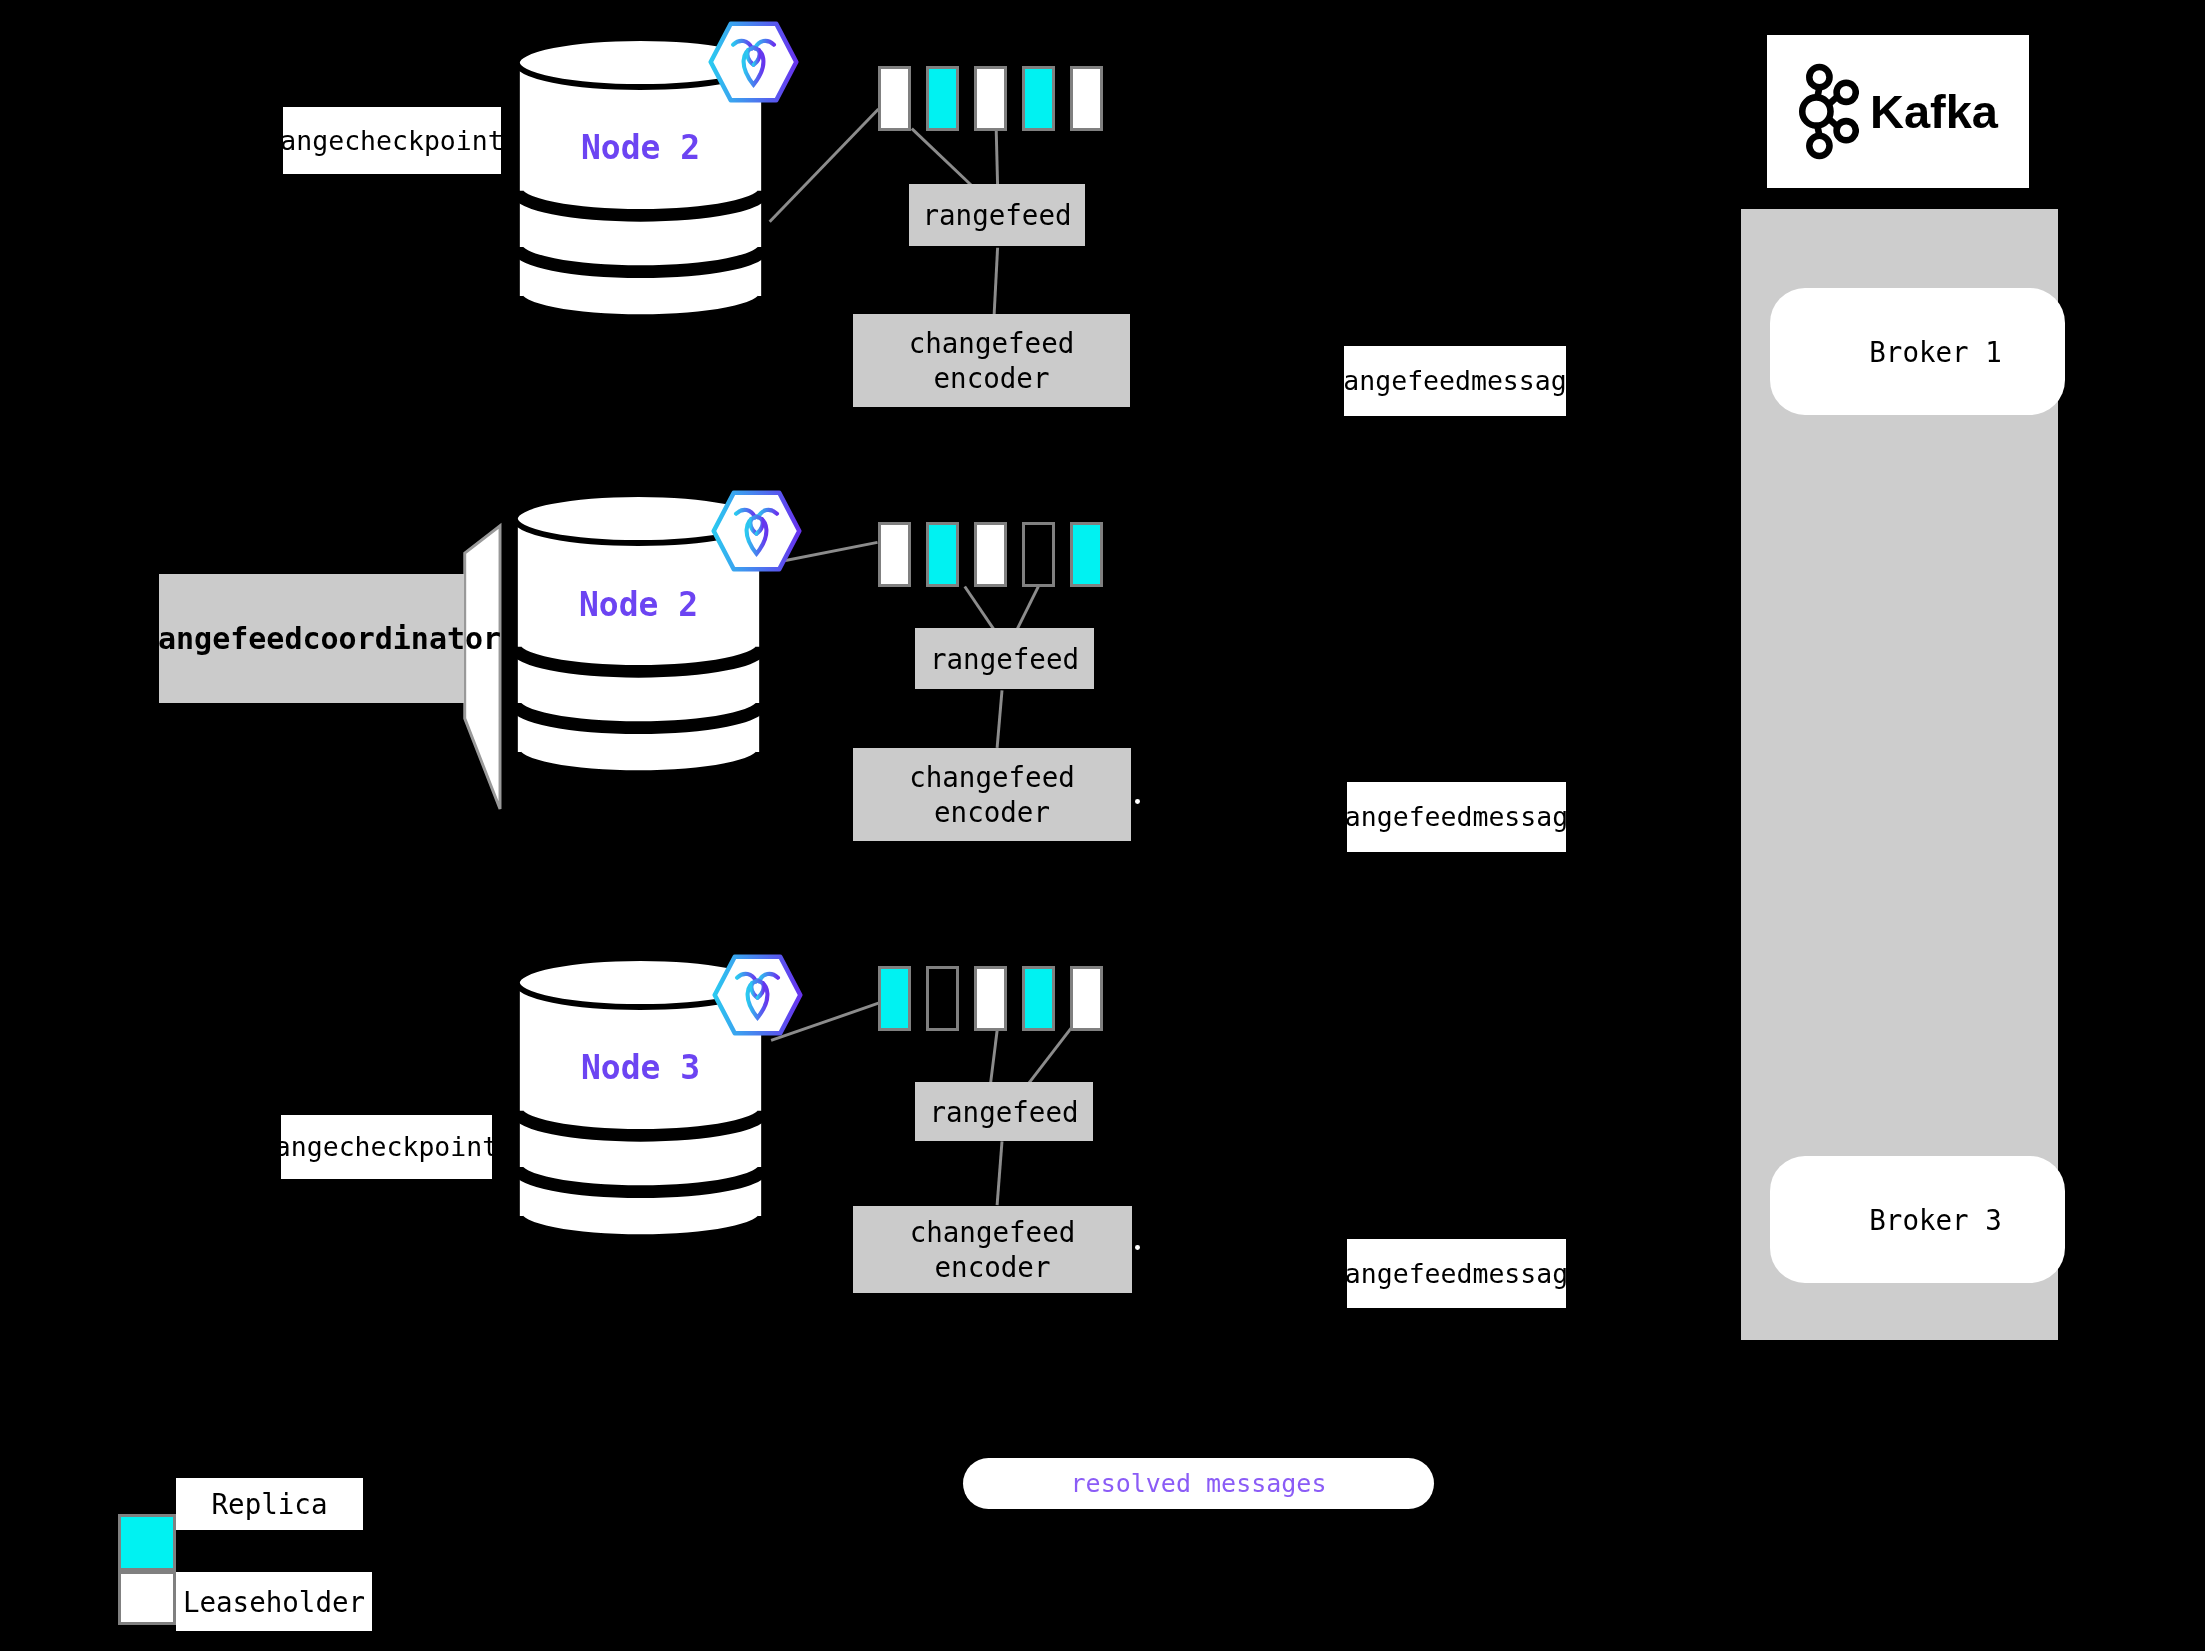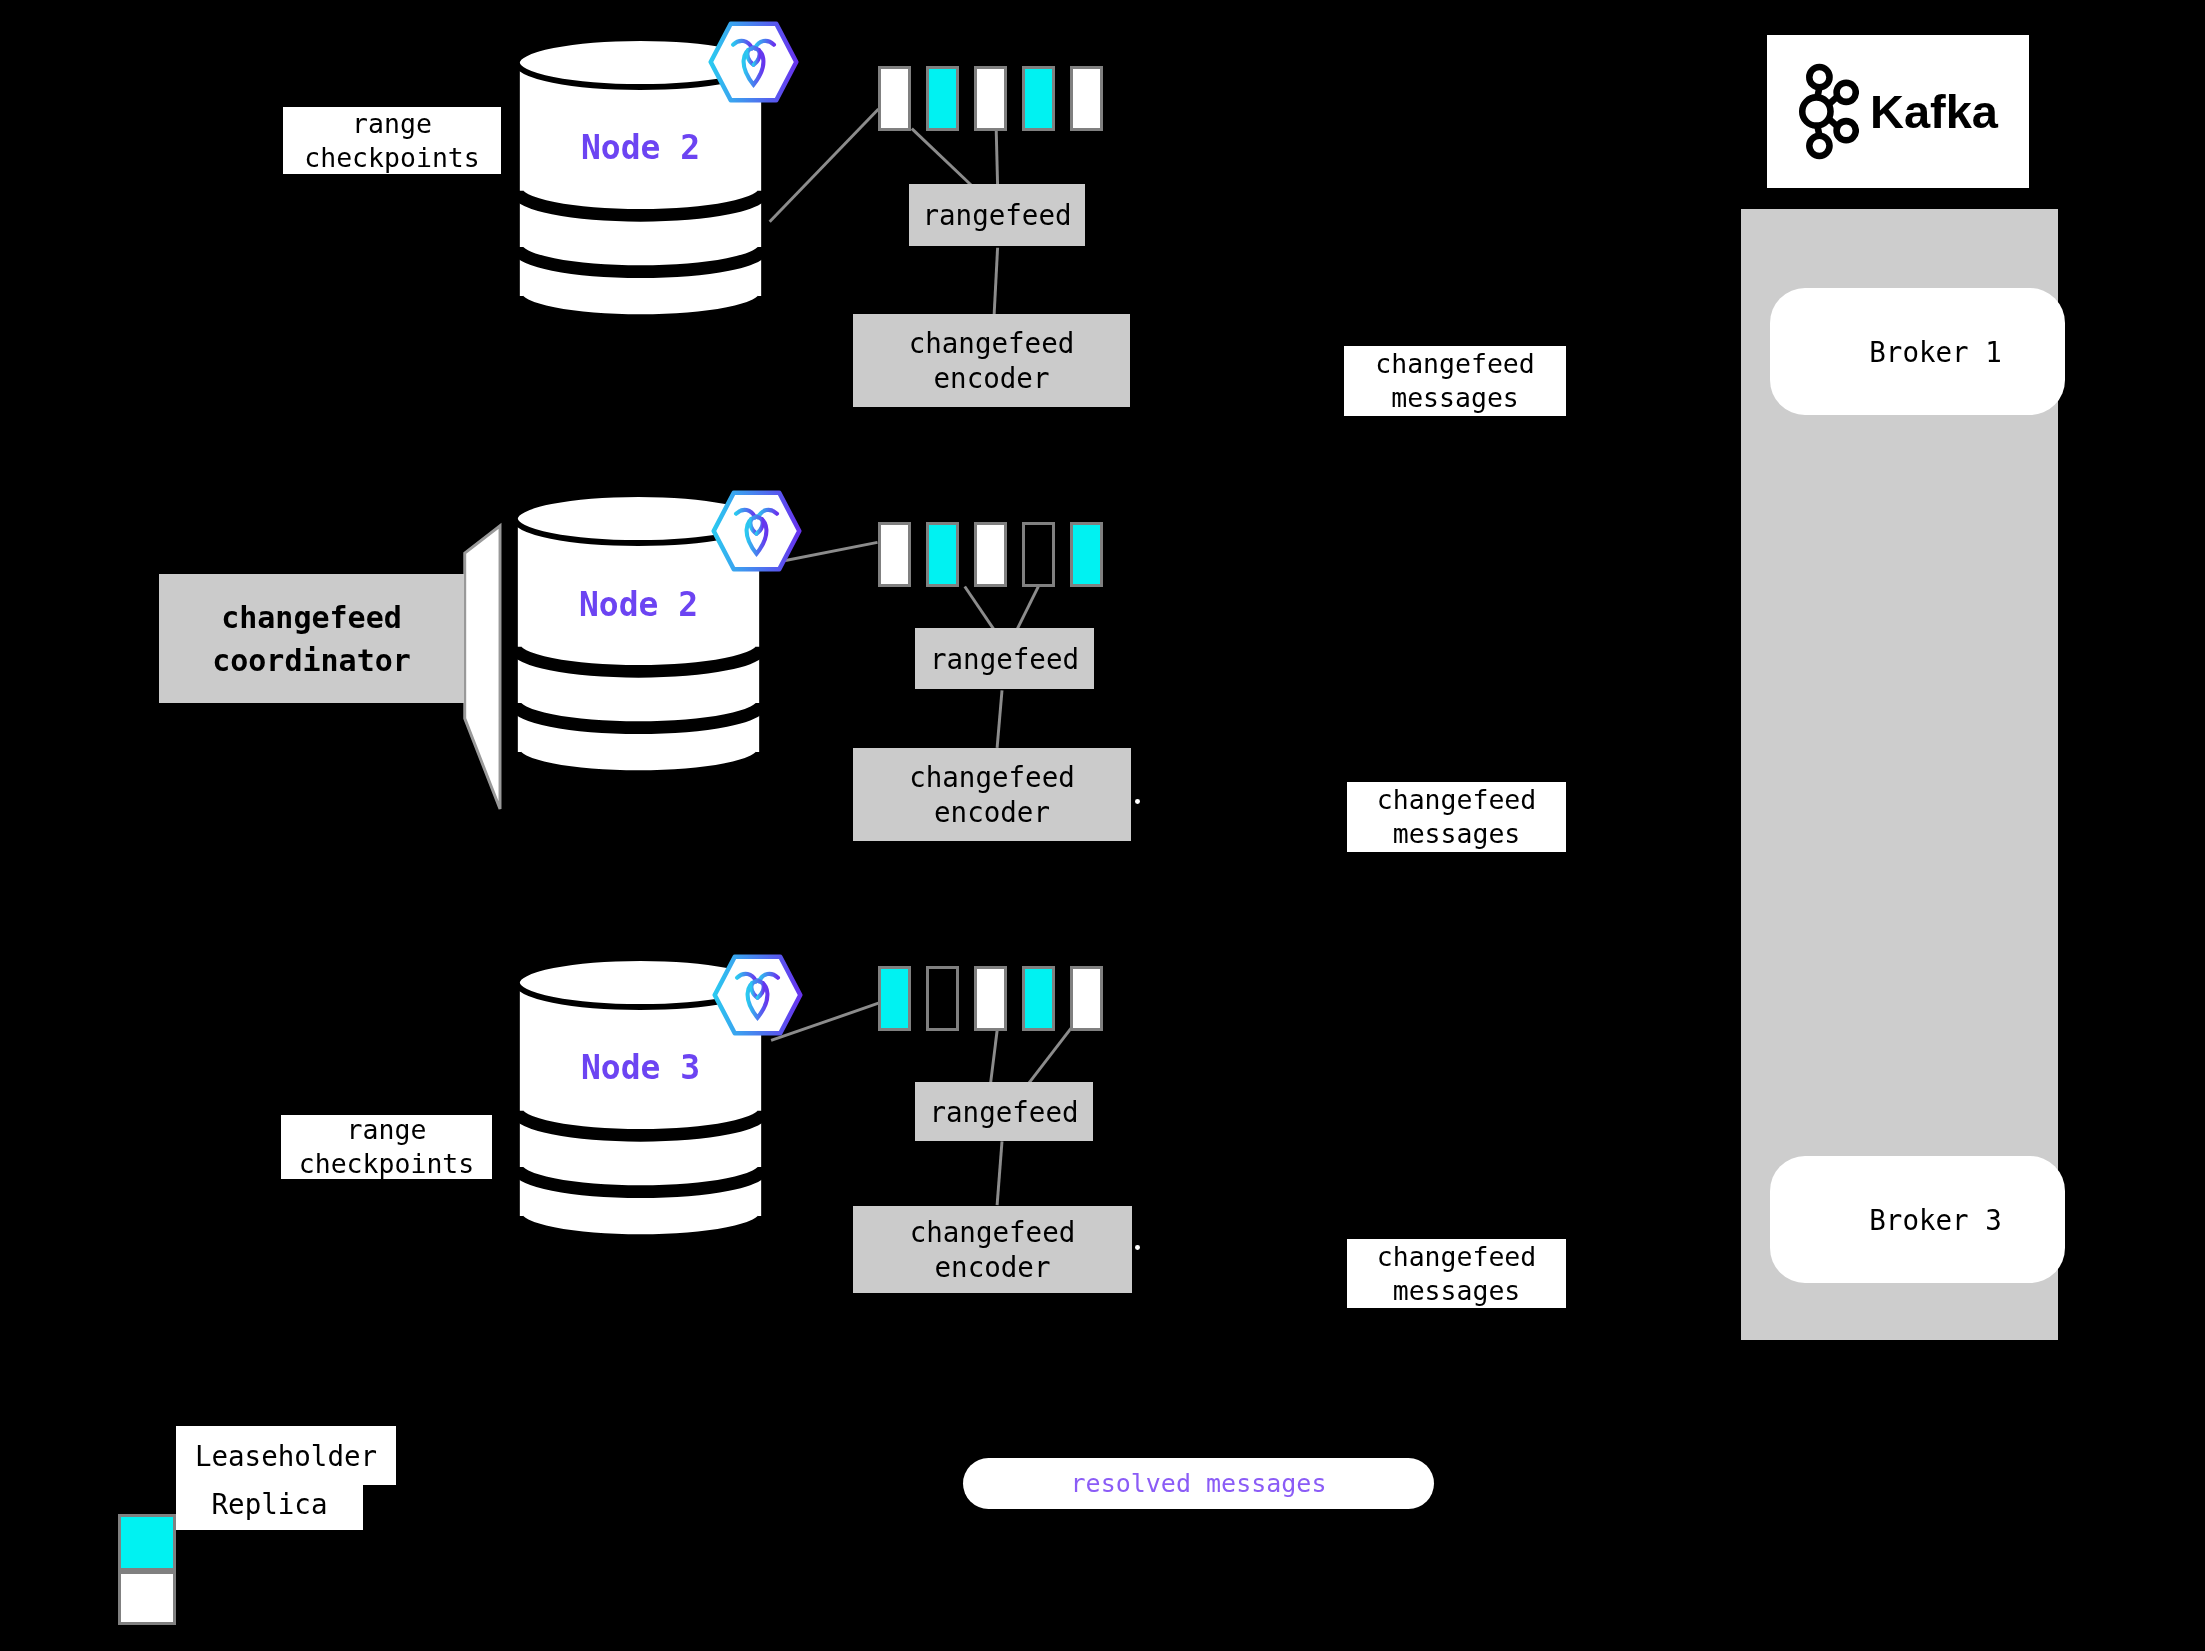--- a/index.html
+++ b/index.html
@@ -1,20 +1,20 @@
 <!DOCTYPE html>
 <html style="font-size:7.8px"><head>
 <meta charset="utf-8">
 <style>
   html,body{margin:0;padding:0;background:#000;}
   .canvas{position:relative;width:2205px;height:1652px;background:var(--bg,#000);
           font-family:"DejaVu Sans Mono","Liberation Mono",monospace;overflow:hidden;}
   .abs{position:absolute;}
   .overlay{position:absolute;left:0;top:0;}
-  .label-box{position:absolute;display:flex;flex-direction:column;align-items:center;justify-content:center;
+  .label-box{position:absolute;display:flex;flex-direction:row;align-items:center;justify-content:center;
              text-align:center;color:#000;}
   .whitebox{background:#fff;}
   .graybox{background:var(--box-gray,#ccc);}
   .t54{font-size:26.5px;line-height:34px;}
   .bold{font-weight:bold;}
   .node-label{position:absolute;width:257px;text-align:center;font-weight:bold;
               color:var(--node-label,#6c44f2);font-size:33px;}
   .squares{position:absolute;display:flex;gap:15px;}
   .sq{width:33px;height:65px;border:3.4px solid var(--square-border,#808080);box-sizing:border-box;}
   .sq.leaseholder{background:var(--leaseholder,#00f2f2);}
@@ -218,17 +218,17 @@
     <span class="kafka-word">Kafka</span>
   </div>
 
   <div class="broker" style="top:288px">Broker 1</div>
   <div class="broker" style="top:1156px">Broker 3</div>
 
   <div class="pill">resolved messages</div>
 
   <div class="swatch sq leaseholder" style="top:1514px;height:57px"></div>
   <div class="swatch sq replica" style="top:1571px;height:54px"></div>
-  <div class="legend-label" style="top:1426px;width:220px;height:59px">Leaseholder</div>
+  <div class="legend-label" style="top:1572px;width:196px;height:59px">Leaseholder</div>
   <div class="legend-label" style="top:1478px;width:187px;height:52px">Replica</div>
 
 </div>
 
 
 </body></html>

